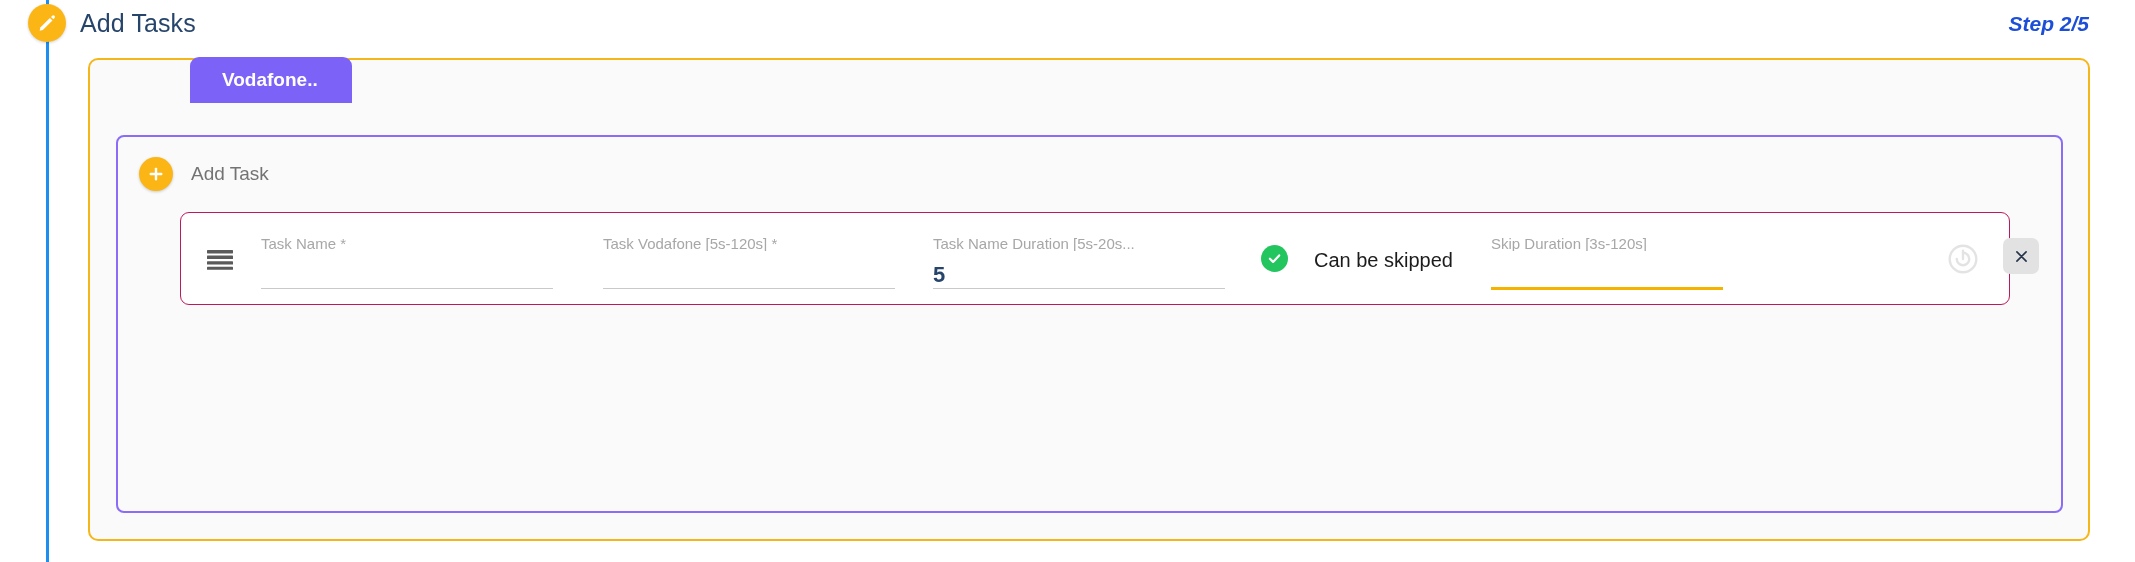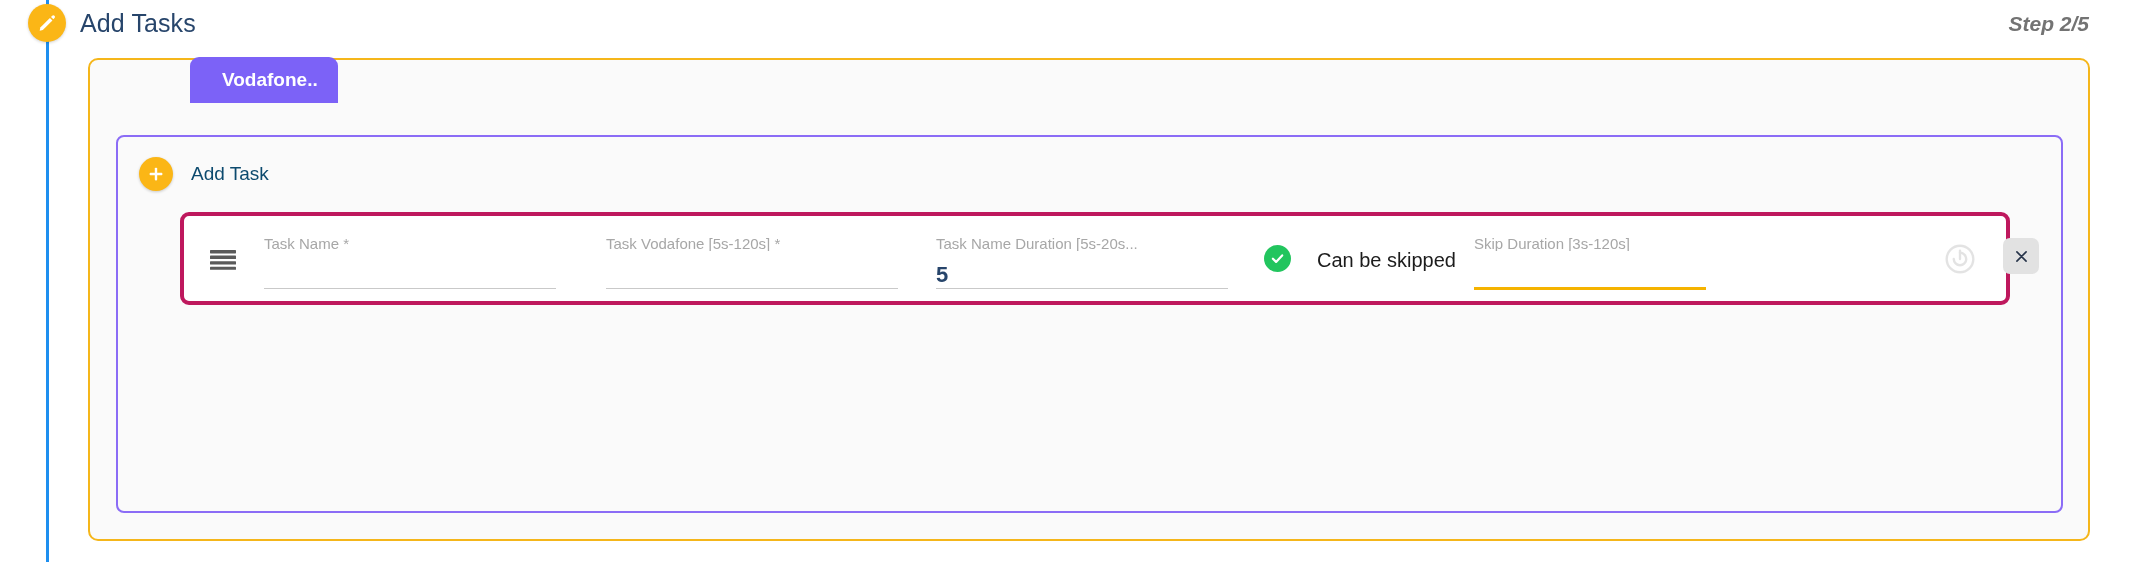--- a/index.html
+++ b/index.html
@@ -51,21 +51,21 @@
     letter-spacing: .1px;
     white-space: nowrap;
   }
   .step-indicator {
     position: absolute;
     right: 46px;
     top: 12px;
     font-size: 21px;
     font-style: italic;
     font-weight: bold;
-    color: #737373;
+    color: #1d4ed8;
     white-space: nowrap;
   }
 
   
   .outer-card {
     position: absolute;
     left: 88px;
     top: 58px;
     width: 2002px;
     height: 483px;
@@ -81,21 +81,21 @@
     left: 100px;
     top: -3px;
     display: flex;
     align-items: flex-end;
   }
   .tab {
     background: #7C62F7;
     color: #ffffff;
     font-size: 19px;
     font-weight: bold;
-    padding: 13px 20px 14px 32px;
+    padding: 13px 34px 14px 32px;
     border-radius: 9px 9px 0 0;
     white-space: nowrap;
     cursor: pointer;
     line-height: 1;
   }
 
   
   .inner-panel {
     position: absolute;
     left: 26px;
@@ -124,34 +124,34 @@
     background: #FBB616;
     display: flex;
     align-items: center;
     justify-content: center;
     cursor: pointer;
     box-shadow: 0 1px 3px rgba(0,0,0,.2);
   }
   .add-task-btn svg { display: block; }
   .add-task-label {
     font-size: 19px;
-    color: #0c4a6e;
+    color: #737373;
     white-space: nowrap;
   }
 
   
   .task-card {
     position: absolute;
     left: 62px;
     top: 75px;
     width: 1830px;
     height: 93px;
     box-sizing: border-box;
     background: #ffffff;
-    border: 4px solid #be185d;
+    border: 1px solid #be185d;
     border-radius: 9px;
     display: flex;
     align-items: center;
   }
 
   .drag-handle {
     width: 78px;
     display: flex;
     align-items: center;
     justify-content: center;
@@ -193,21 +193,21 @@
   }
   .field.active .field-underline {
     height: 3px;
     background: #F5B300;
     bottom: 4px;
   }
 
   .field-taskname  { width: 292px; margin-left: 2px; }
   .field-duration  { width: 292px; margin-left: 50px; }
   .field-namedur   { width: 292px; margin-left: 38px; }
-  .field-skipdur   { width: 232px; margin-left: 18px; }
+  .field-skipdur   { width: 232px; margin-left: 38px; }
 
   
   .skip-toggle {
     display: flex;
     align-items: flex-end;
     gap: 26px;
     margin-left: 36px;
     cursor: pointer;
     flex: 0 0 auto;
   }

